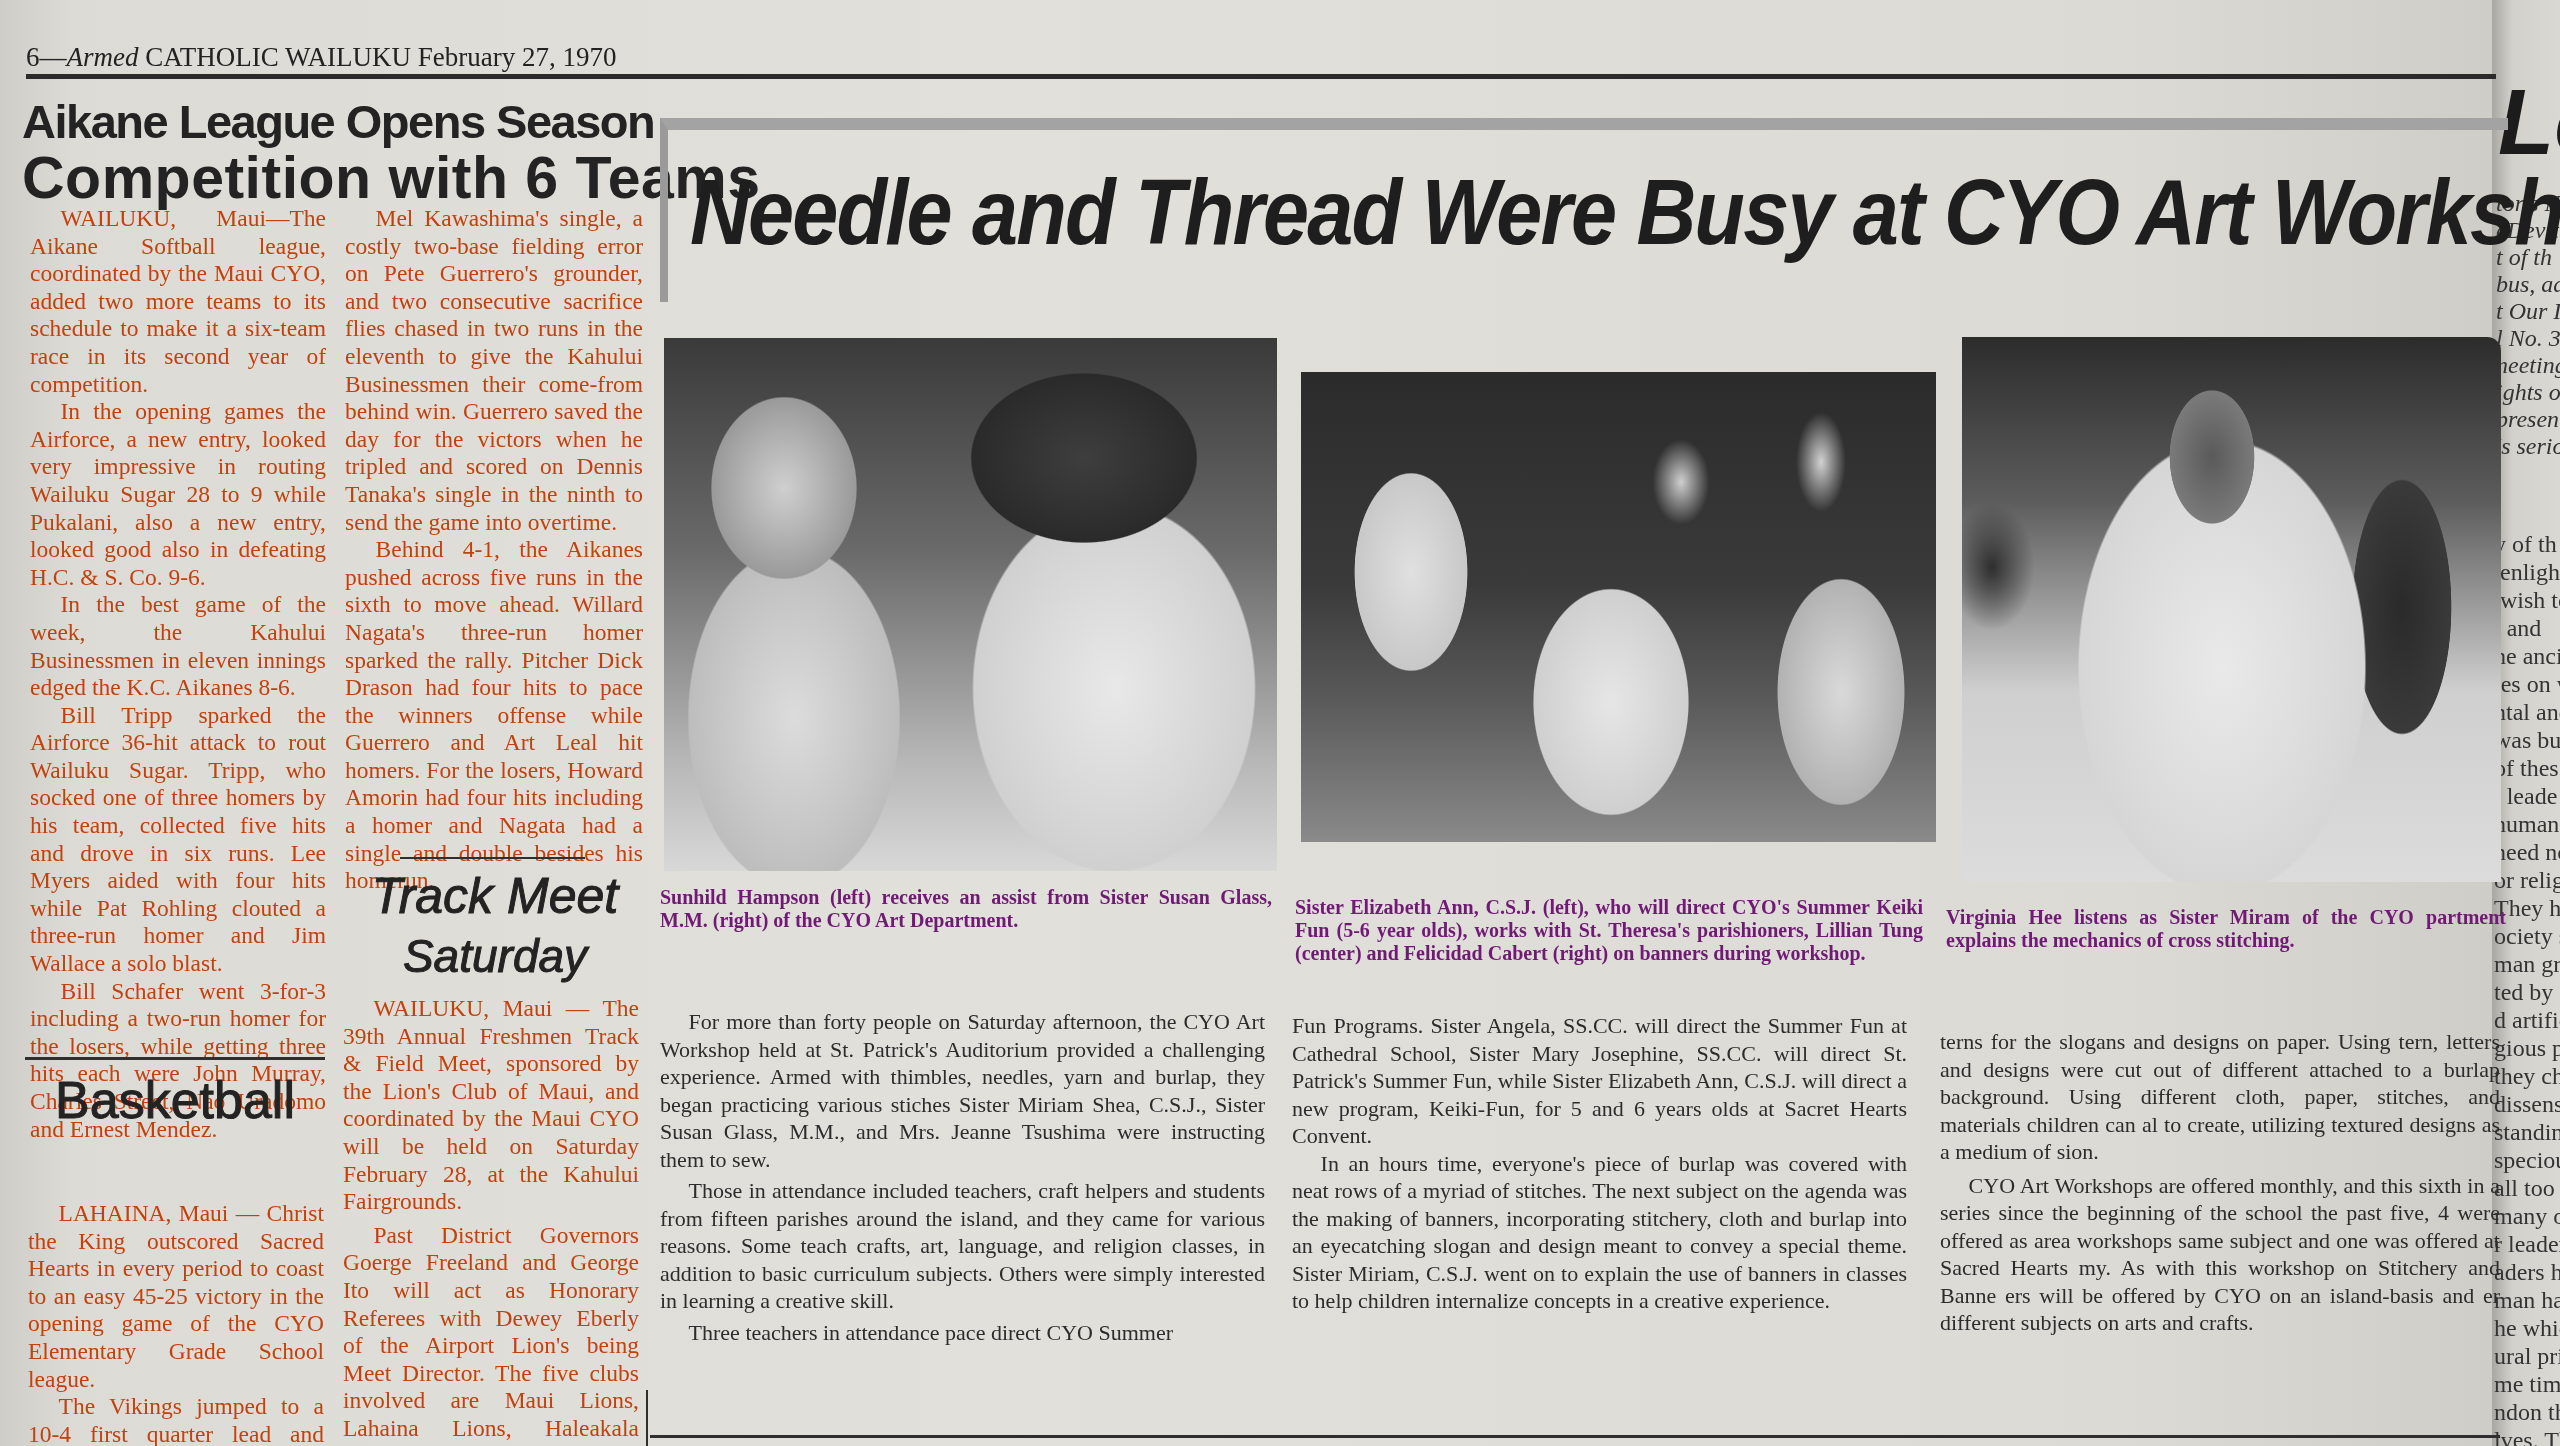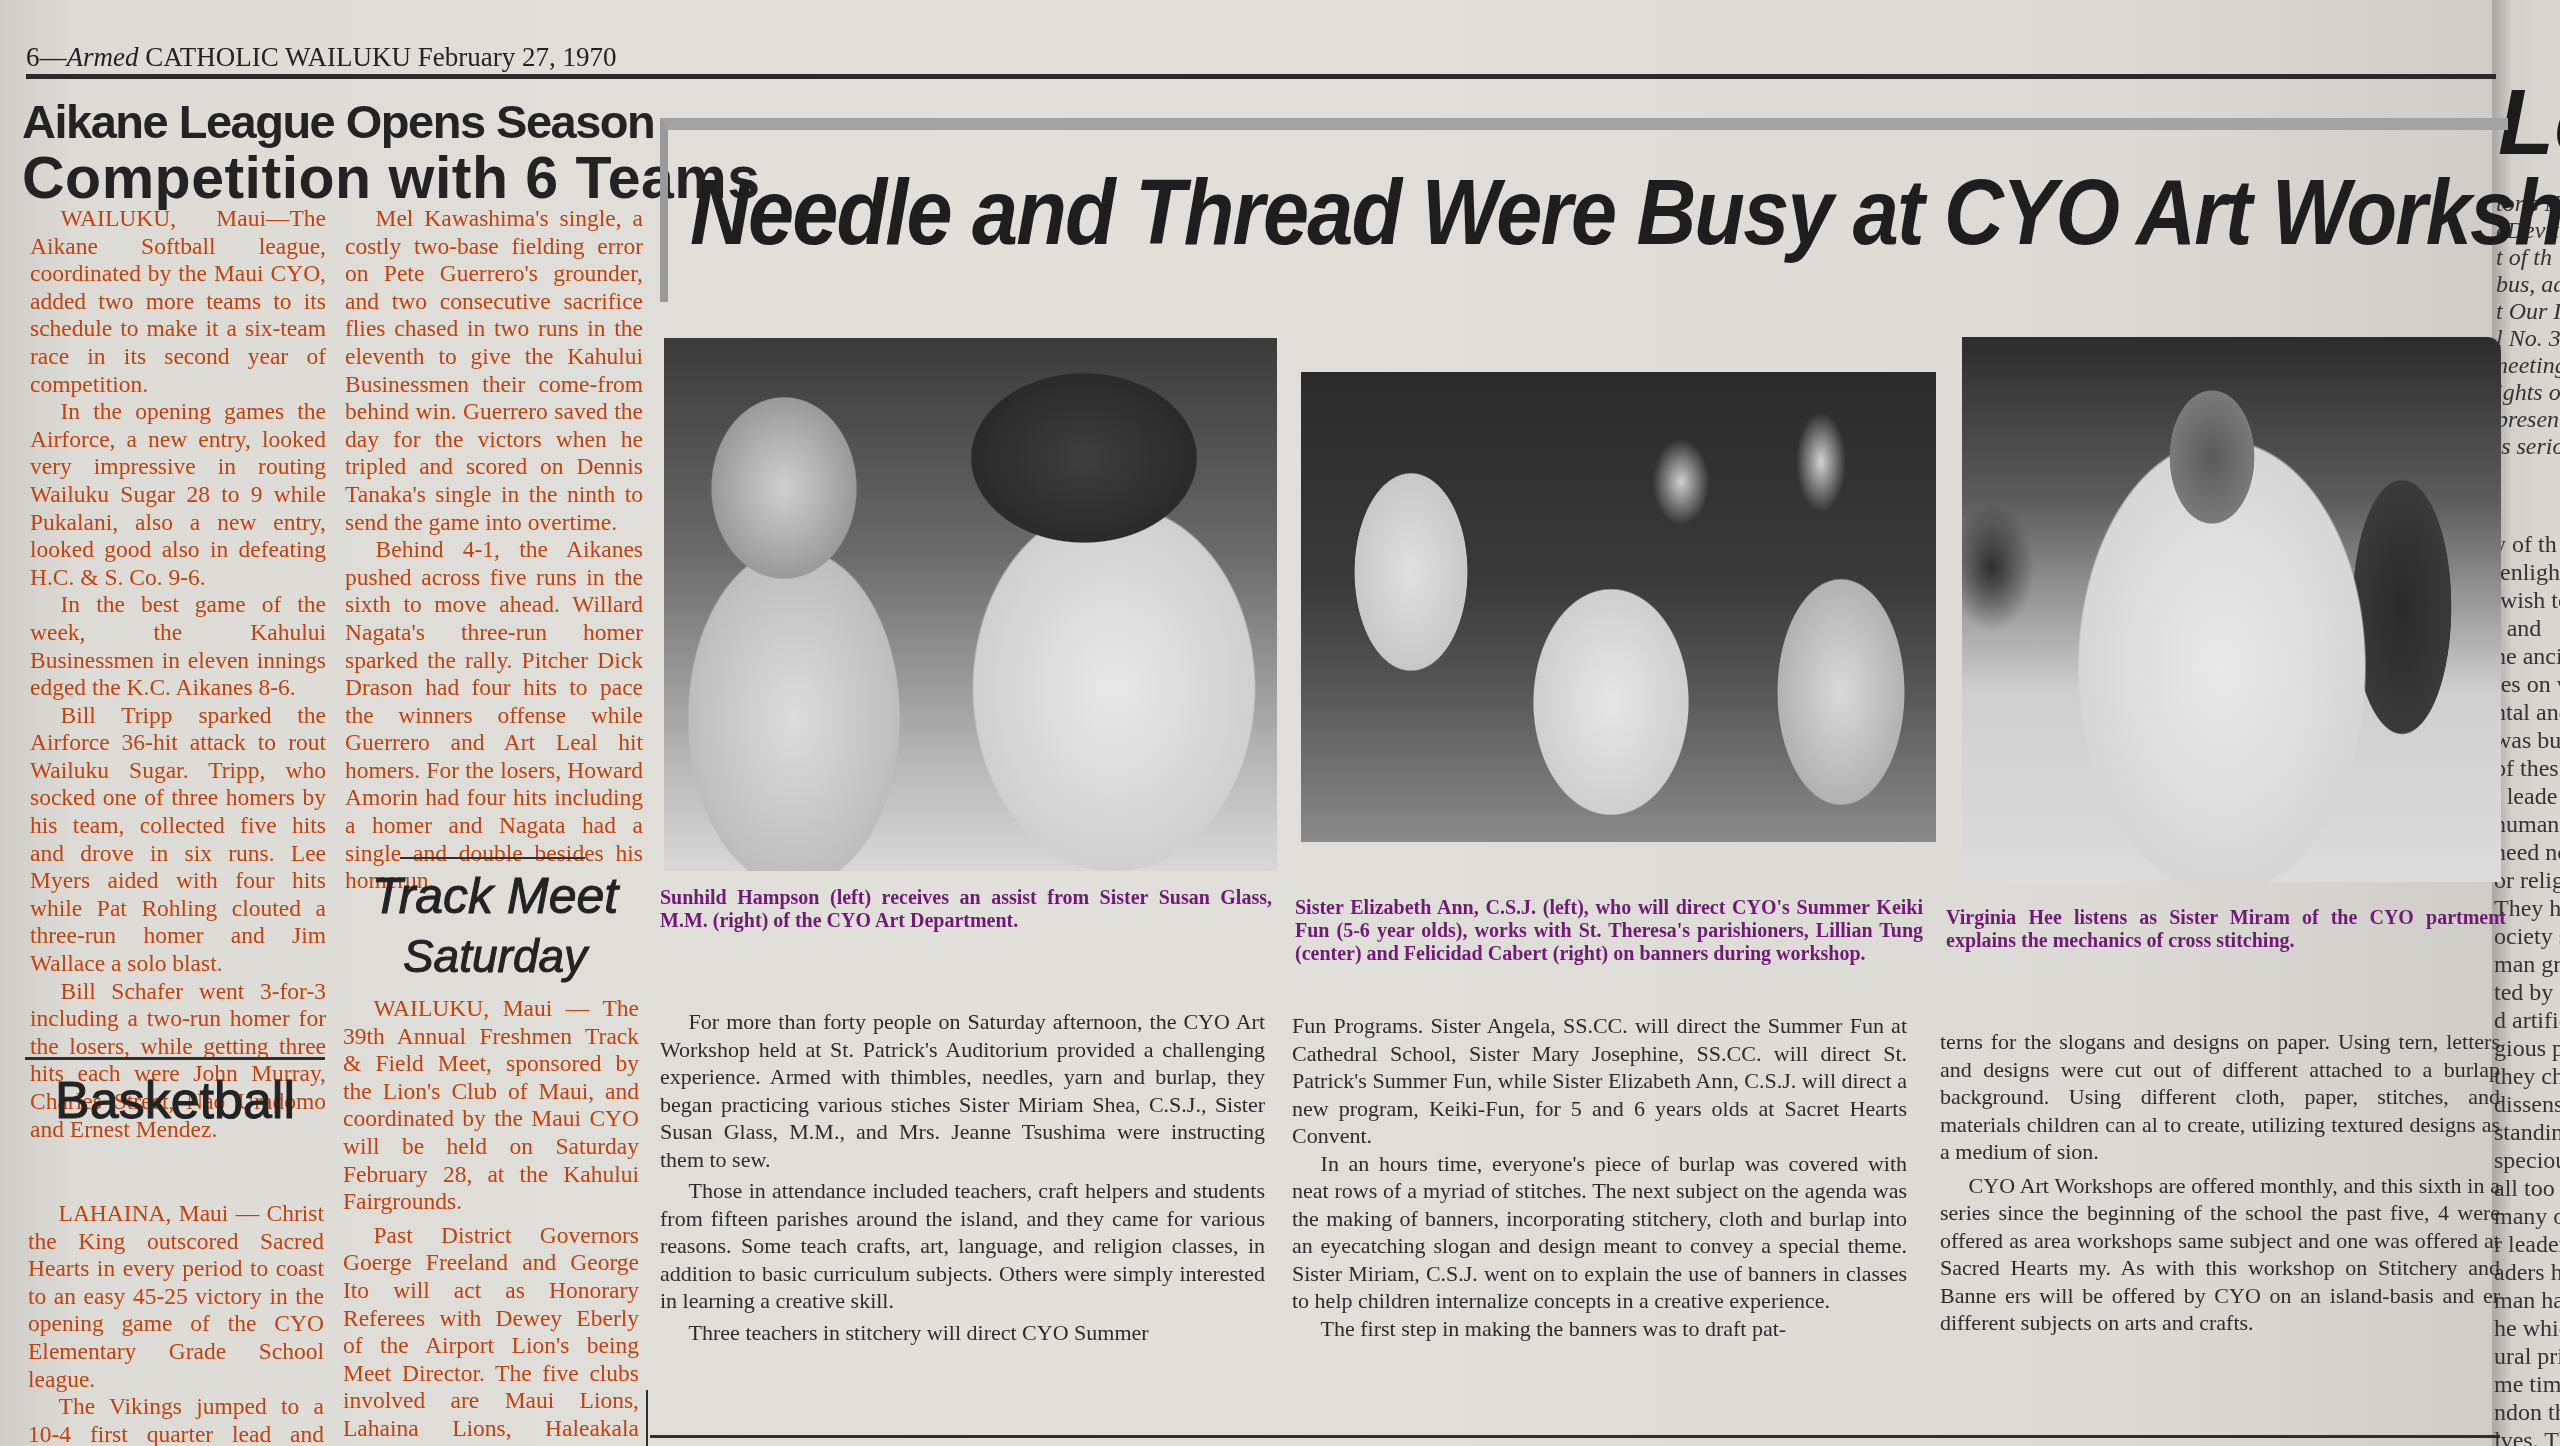--- a/index.html
+++ b/index.html
@@ -156,26 +156,25 @@
        radial-gradient(ellipse 60px 90px at 30px 230px,#2e2e2e 0%,transparent 71%),
        linear-gradient(180deg,#2c2c2c 0%,#5c5c5c 30%,#cfcfcf 65%,#dcdcdc 100%);"></div>
 
 <div class="cap" style="left:660px;top:886px;width:612px;">Sunhild Hampson (left) receives an assist from Sister Susan Glass, M.M. (right) of the CYO Art Department.</div>
 <div class="cap" style="left:1295px;top:896px;width:628px;">Sister Elizabeth Ann, C.S.J. (left), who will direct CYO's Summer Keiki Fun (5-6 year olds), works with St. Theresa's parishioners, Lillian Tung (center) and Felicidad Cabert (right) on banners during workshop.</div>
 <div class="cap" style="left:1946px;top:906px;width:560px;">Virginia Hee listens as Sister Miram of the CYO partment explains the mechanics of cross stitching.</div>
 
 <div class="art" style="left:660px;top:1008px;width:605px;">
   <p>For more than forty people on Saturday afternoon, the CYO Art Workshop held at St. Patrick's Auditorium provided a challenging experience. Armed with thimbles, needles, yarn and burlap, they began practicing various stiches Sister Miriam Shea, C.S.J., Sister Susan Glass, M.M., and Mrs. Jeanne Tsushima were instructing them to sew.</p>
   <p style="margin-top:4px;">Those in attendance included teachers, craft helpers and students from fifteen parishes around the island, and they came for various reasons. Some teach crafts, art, language, and religion classes, in addition to basic curriculum subjects. Others were simply interested in learning a creative skill.</p>
-  <p style="margin-top:4px;">Three teachers in stitchery will direct CYO Summer</p>
+  <p style="margin-top:4px;">Three teachers in attendance pace direct CYO Summer</p>
 </div>
 <div class="art" style="left:1292px;top:1012px;width:615px;">
   <p style="text-indent:0;">Fun Programs. Sister Angela, SS.CC. will direct the Summer Fun at Cathedral School, Sister Mary Josephine, SS.CC. will direct St. Patrick's Summer Fun, while Sister Elizabeth Ann, C.S.J. will direct a new program, Keiki-Fun, for 5 and 6 years olds at Sacret Hearts Convent.</p>
   <p>In an hours time, everyone's piece of burlap was covered with neat rows of a myriad of stitches. The next subject on the agenda was the making of banners, incorporating stitchery, cloth and burlap into an eyecatching slogan and design meant to convey a special theme. Sister Miriam, C.S.J. went on to explain the use of banners in classes to help children internalize concepts in a creative experience.</p>
-  <p>The first step in making the banners was to draft pat-</p>
 </div>
 <div class="art" style="left:1940px;top:1028px;width:560px;overflow:hidden;height:380px;">
   <p style="text-indent:0;">terns for the slogans and designs on paper. Using tern, letters and designs were cut out of different attached to a burlap background. Using different cloth, paper, stitches, and materials children can al to create, utilizing textured designs as a medium of sion.</p>
   <p style="margin-top:6px;">CYO Art Workshops are offered monthly, and this sixth in a series since the beginning of the school the past five, 4 were offered as area workshops same subject and one was offered at Sacred Hearts my. As with this workshop on Stitchery and Banne ers will be offered by CYO on an island-basis and er different subjects on arts and crafts.</p>
 </div>
 
 <div class="rule" style="left:650px;top:1435px;width:1850px;"></div>
 <div class="rule" style="left:646px;top:1390px;width:2px;height:56px;"></div>
 
 </body></html>

